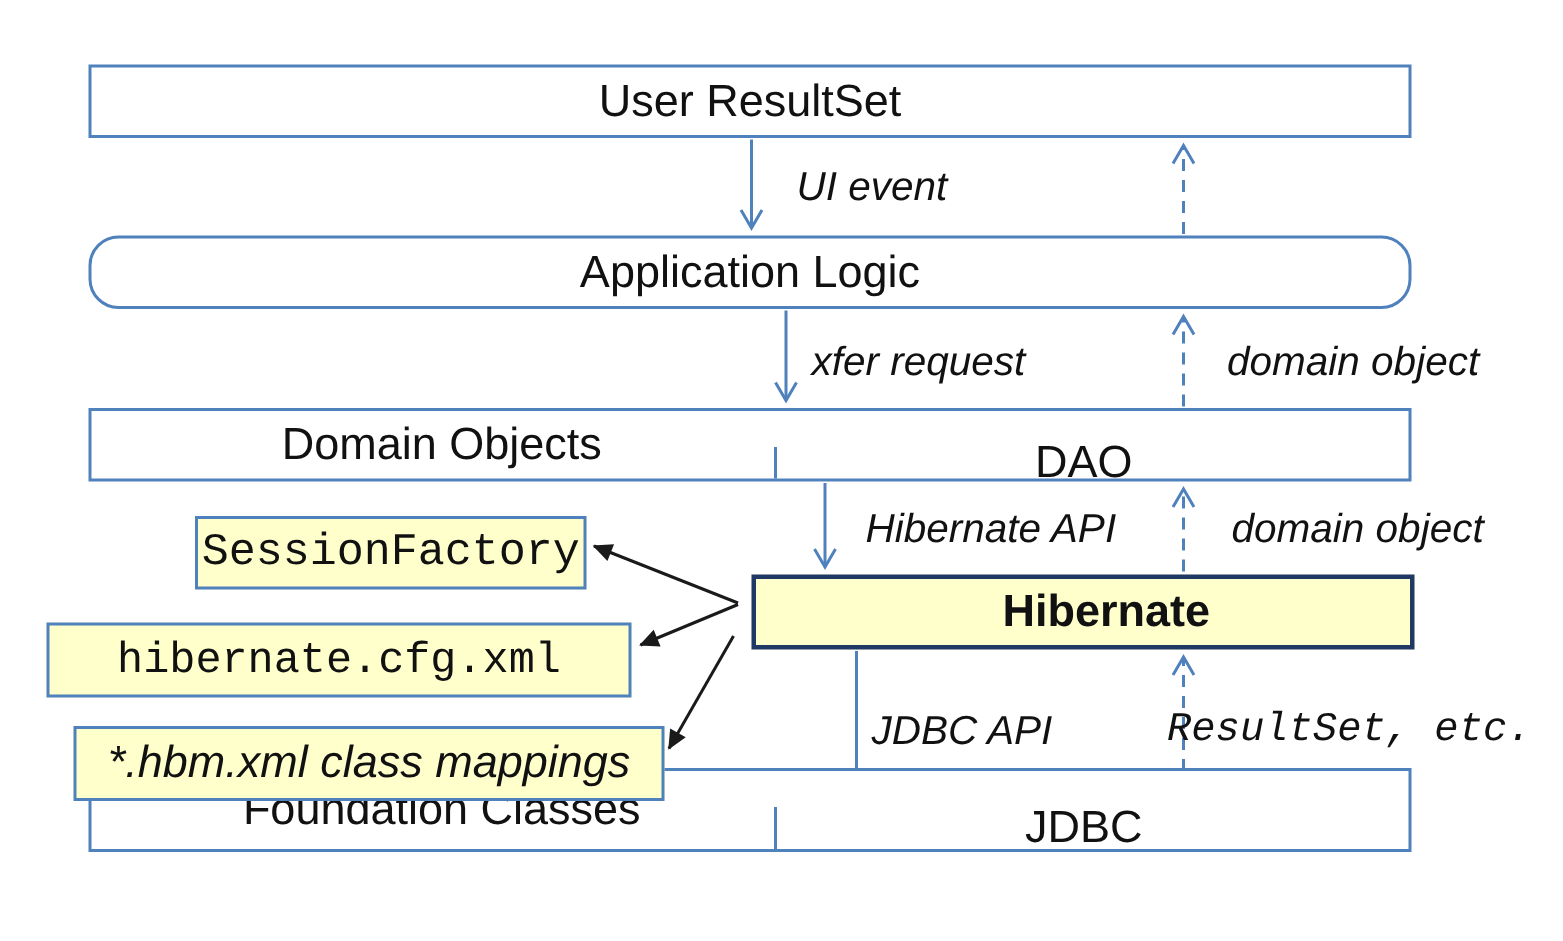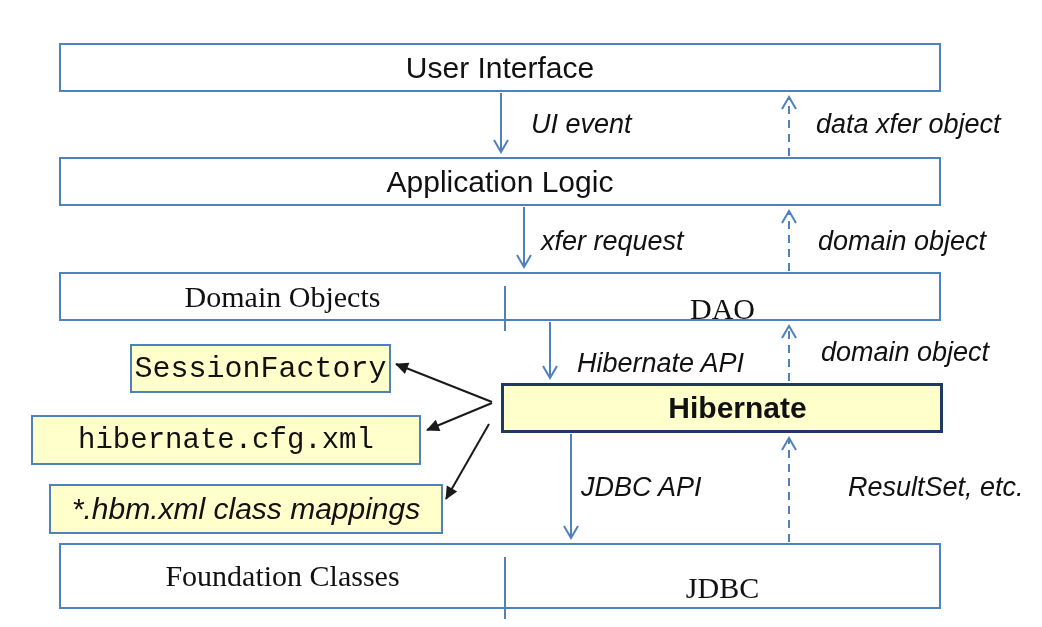--- a/index.html
+++ b/index.html
@@ -15,21 +15,21 @@
   .canvas{
     position:relative;width:1042px;height:627px;background:var(--background);
     font-family:"Liberation Sans",sans-serif;color:var(--text);overflow:hidden;
   }
   .layer-box{
     position:absolute;box-sizing:border-box;background:#fff;
     border:2px solid var(--box-border);
     display:flex;align-items:center;justify-content:center;
     font-size:30px;line-height:1;white-space:nowrap;
   }
-  .split{justify-content:flex-start;padding:0;font-family:Liberation Serif, serif;}
+  .split{justify-content:flex-start;padding:12px;}
   .cell{height:100%;display:flex;align-items:center;justify-content:center;box-sizing:border-box;}
   .cell-left{width:443px;}
   .cell-right{flex:1;border-left:2px solid var(--box-border);margin-top:24px;}
   .note-box{
     position:absolute;box-sizing:border-box;background:var(--note-fill);
     border:2px solid var(--box-border);
     display:flex;align-items:center;justify-content:center;
     font-size:30px;line-height:1;white-space:nowrap;
   }
   .mono{font-family:Liberation Mono, monospace;font-size:29px;}
@@ -95,41 +95,41 @@
     </g>
     <g>
       <line class="arrow-black" x1="492" y1="403" x2="427" y2="430" marker-end="url(#mFill)"></line>
     </g>
     <g>
       <line class="arrow-black" x1="489" y1="424" x2="446" y2="499" marker-end="url(#mFill)"></line>
     </g>
   </svg>
 
   <div class="layer-box" style="left:59px;top:43px;width:882px;height:49px;">
-    <span>User Interface</span>
+    <span>User ResultSet</span>
   </div>
 
-  <div class="layer-box" style="left:59px;top:157px;width:882px;height:49px;">
+  <div class="layer-box" style="left:59px;top:157px;width:882px;height:49px;border-radius:20px;">
     <span>Application Logic</span>
   </div>
 
   <div class="layer-box split" style="left:59px;top:272px;width:882px;height:49px;">
     <div class="cell cell-left">
       <span>Domain Objects</span>
     </div>
     <div class="cell cell-right">
       <span>DAO</span>
     </div>
   </div>
 
   <div class="hibernate-box" style="left:501px;top:383px;width:442px;height:50px;">
     <span>Hibernate</span>
   </div>
 
-  <div class="layer-box split" style="left:59px;top:543px;width:882px;height:66px;">
+  <div class="layer-box split" style="left:59px;top:512px;width:882px;height:56px;">
     <div class="cell cell-left">
       <span>Foundation Classes</span>
     </div>
     <div class="cell cell-right">
       <span>JDBC</span>
     </div>
   </div>
 
   <div class="note-box" style="left:130px;top:344px;width:261px;height:49px;font-family:Liberation Mono, monospace;">
     <span>SessionFactory</span>
@@ -137,21 +137,20 @@
 
   <div class="note-box" style="left:31px;top:415px;width:390px;height:50px;">
     <span class="mono">hibernate.cfg.xml</span>
   </div>
 
   <div class="note-box" style="left:49px;top:484px;width:394px;height:50px;font-style:italic;">
     <span>*.hbm.xml class mappings</span>
   </div>
 
   <div class="flow-label" style="left:531px;top:105px;">UI event</div>
-  <div class="flow-label" style="left:816px;top:105px;">data xfer object</div>
   <div class="flow-label" style="left:541px;top:222px;">xfer request</div>
   <div class="flow-label" style="left:818px;top:222px;">domain object</div>
-  <div class="flow-label" style="left:577px;top:344px;">Hibernate API</div>
+  <div class="flow-label" style="left:577px;top:333px;">Hibernate API</div>
   <div class="flow-label" style="left:821px;top:333px;">domain object</div>
   <div class="flow-label" style="left:581px;top:468px;">JDBC API</div>
-  <div class="flow-label" style="left:848px;top:468px;">ResultSet, etc.</div>
+  <div class="flow-label" style="left:778px;top:468px;font-family:Liberation Mono, monospace;">ResultSet, etc.</div>
 
 </div>
 
 </body></html>

